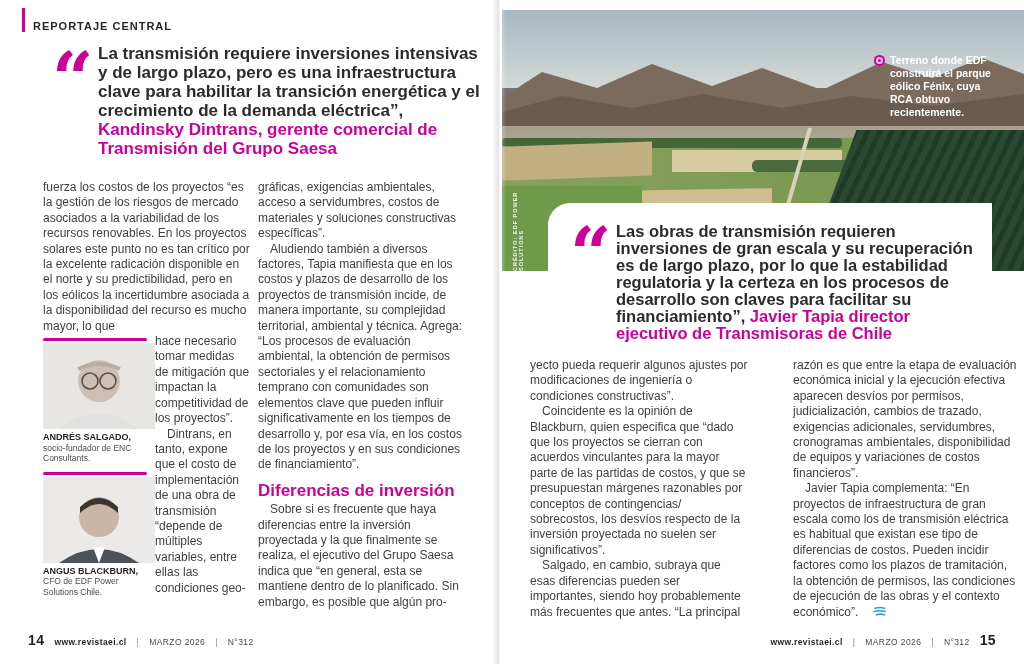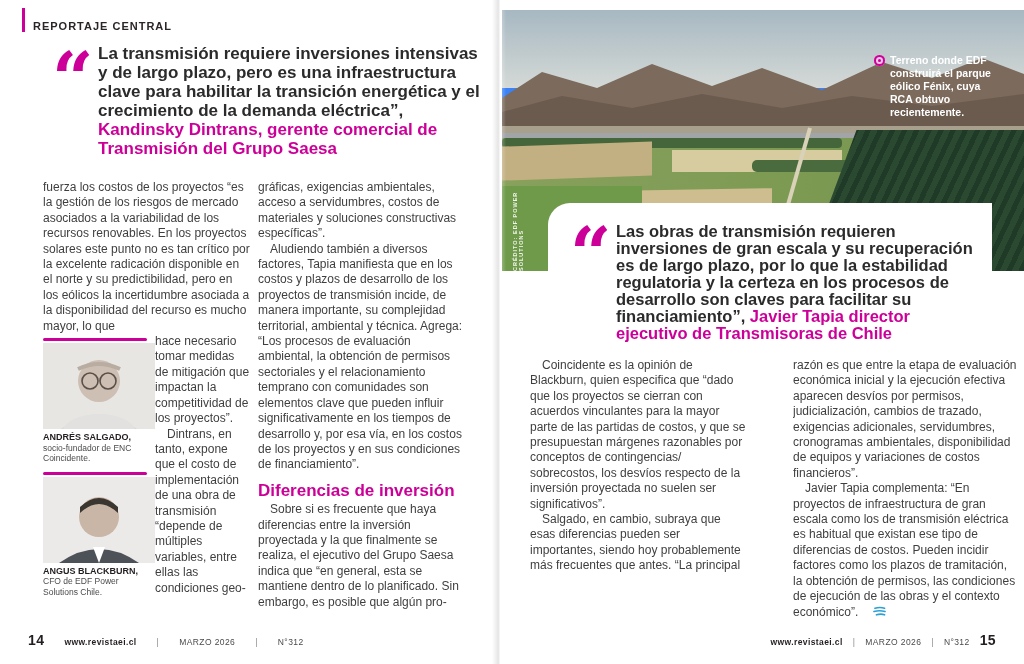--- a/index.html
+++ b/index.html
@@ -25,21 +25,21 @@
   .col-r1{left:530px;top:358px;width:219px;height:272px;overflow:hidden;}
   .col-r2{left:793px;top:358px;width:226px;height:272px;overflow:hidden;}
   .col h2{margin:10px 0 4px 0;font-size:17px;color:#cc0099;letter-spacing:0;}
   
   .headshot{float:left;width:104px;margin:4px 8px 4px 0;}
   .headshot .bar{height:3px;background:#cc0099;margin-bottom:2px;border-radius:2px;}
   .headshot .frame{width:112px;height:86px;background:#e8e6e4;overflow:hidden;}
   .headshot figcaption{font-size:8.5px;line-height:10.5px;padding-top:3px;color:#4a4a4a;}
   .headshot figcaption .cap-name{display:block;font-weight:bold;color:#231f20;font-size:9px;}
   
-  .photo{position:absolute;left:502px;top:10px;width:522px;height:261px;overflow:hidden;background:#3b82f6;}
+  .photo{position:absolute;left:502px;top:10px;width:522px;height:261px;overflow:hidden;background:#737373;}
   .photo .sky{position:absolute;left:0;top:0;width:100%;height:78px;
               background:linear-gradient(#a7b8c2,#d4d9d6);}
   .photo .ridge{position:absolute;left:0;top:28px;width:100%;height:95px;}
   .photo .haze{position:absolute;left:0;top:116px;width:100%;height:18px;background:#b4ab99;opacity:.85;}
   .photo .fields{position:absolute;left:0;top:128px;width:100%;height:133px;
                  background:linear-gradient(100deg,#88a15c 0%,#7d9a53 55%,#73924c 100%);}
   .patch{position:absolute;}
   .p-tan1{left:0;top:134px;width:150px;height:34px;background:#c3b082;transform:skewY(-2deg);}
   .p-tan2{left:60px;top:180px;width:210px;height:46px;background:#cdbd8f;transform:skewY(-1deg);}
   .p-green1{left:0;top:176px;width:140px;height:85px;background:#6f9a4a;}
@@ -65,21 +65,21 @@
   .quote-card .qmark{margin-top:4px;}
   .quote-card .qbody{font-size:16.5px;line-height:17px;}
   
   .endmark{display:inline-block;vertical-align:-1px;margin-left:3px;}
   
   .footer{position:absolute;bottom:16px;display:flex;align-items:baseline;gap:10px;
           font-size:8.5px;color:#4a4a4a;letter-spacing:.4px;}
   .footer .pnum{font-size:14px;font-weight:bold;color:#231f20;}
   .footer .site{font-weight:bold;color:#231f20;}
   .footer .sep{color:#8a8a8a;}
-  .f-left{left:28px;gap:20px;}
+  .f-left{left:28px;}
   .f-right{right:28px;}
   
   .fold{position:absolute;left:492px;top:0;width:14px;height:664px;z-index:40;pointer-events:none;
         background:linear-gradient(90deg,rgba(0,0,0,0) 0%,rgba(0,0,0,.10) 45%,rgba(255,255,255,.35) 60%,rgba(0,0,0,0) 100%);}
 </style>
 </head>
 <body>
 
 <div class="spread">
 
@@ -104,21 +104,21 @@
           <circle cx="56" cy="38" r="21" fill="#cdbfb4"></circle>
           <path d="M18 86 Q56 56 94 86 Z" fill="#d9d7d5"></path>
           <path d="M20 86 C30 66 82 66 92 86 Z" fill="#e3e1df"></path>
           <circle cx="47" cy="38" r="8" fill="none" stroke="#5a4f46" stroke-width="1.6"></circle>
           <circle cx="65" cy="38" r="8" fill="none" stroke="#5a4f46" stroke-width="1.6"></circle>
           <path d="M35 26 Q56 16 77 26" stroke="#b9aca0" stroke-width="4" fill="none"></path>
         </svg>
       </div>
       <figcaption>
         <span class="cap-name">ANDRÉS SALGADO,</span>
-        <span>socio-fundador de ENC Coincidente.</span>
+        <span>socio-fundador de ENC Consultants.</span>
       </figcaption>
     </figure>
 
     <p>hace necesario tomar medidas de mitigación que impactan la competitividad de los proyectos”.</p>
 
     <figure class="headshot">
       <div class="bar"></div>
       <div class="frame">
         <svg width="112" height="86" viewBox="0 0 112 86">
           <rect width="112" height="86" fill="#eceae8"></rect>
@@ -176,20 +176,21 @@
     </div>
     <div class="credit">CRÉDITO: EDF POWER SOLUTIONS</div>
   </div>
 
   <section class="quote-card">
     <span class="qmark">“</span>
     <p class="qbody"><span>Las obras de transmisión requieren inversiones de gran escala y su recuperación es de largo plazo, por lo que la estabilidad regulatoria y la certeza en los procesos de desarrollo son claves para facilitar su financiamiento”, </span><span class="qattr">Javier Tapia director ejecutivo de Transmisoras de Chile</span></p>
   </section>
 
   <div class="col col-r1">
+    <p>yecto pueda requerir algunos ajustes por modificaciones de ingeniería o condiciones constructivas”.</p>
     <p class="ind">Coincidente es la opinión de Blackburn, quien especifica que “dado que los proyectos se cierran con acuerdos vinculantes para la mayor parte de las partidas de costos, y que se presupuestan márgenes razonables por conceptos de contingencias/ sobrecostos, los desvíos respecto de la inversión proyectada no suelen ser significativos”.</p>
     <p class="ind">Salgado, en cambio, subraya que esas diferencias pueden ser importantes, siendo hoy probablemente más frecuentes que antes. “La principal</p>
   </div>
 
   <div class="col col-r2">
     <p>razón es que entre la etapa de evaluación económica inicial y la ejecución efectiva aparecen desvíos por permisos, judicialización, cambios de trazado, exigencias adicionales, servidumbres, cronogramas ambientales, disponibilidad de equipos y variaciones de costos financieros”.</p>
     <p class="ind"><span>Javier Tapia complementa: “En proyectos de infraestructura de gran escala como los de transmisión eléctrica es habitual que existan ese tipo de diferencias de costos. Pueden incidir factores como los plazos de tramitación, la obtención de permisos, las condiciones de ejecución de las obras y el contexto económico”.</span><span class="endmark"><svg width="13" height="11" viewBox="0 0 13 11">
         <path d="M2 2.2 Q7 0.8 11.5 2.2 M1 5.5 Q6.5 4 12 5.5 M3.5 8.8 Q8 7.6 11.5 8.8" stroke="#2aa0d5" stroke-width="1.7" fill="none" stroke-linecap="round"></path>
       </svg></span></p>
   </div>

